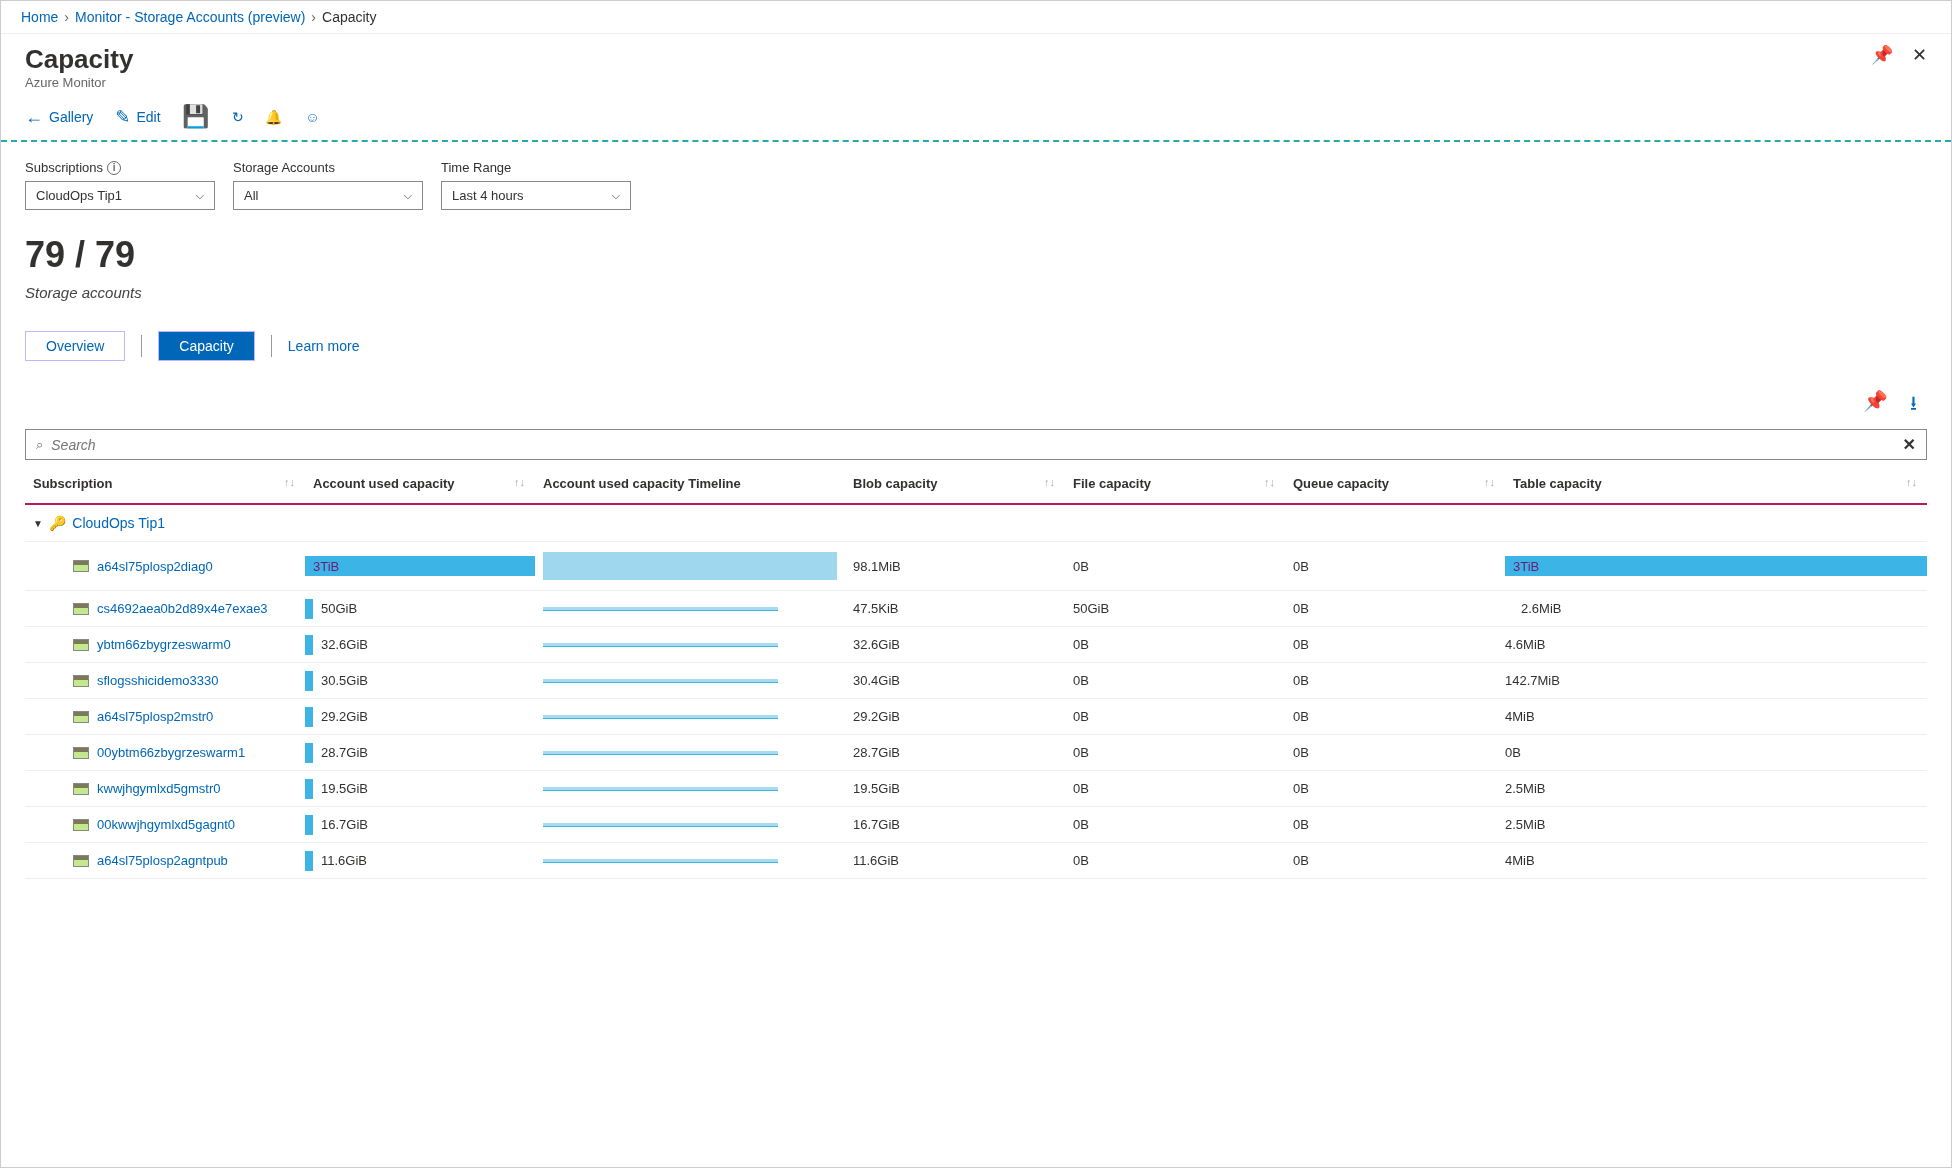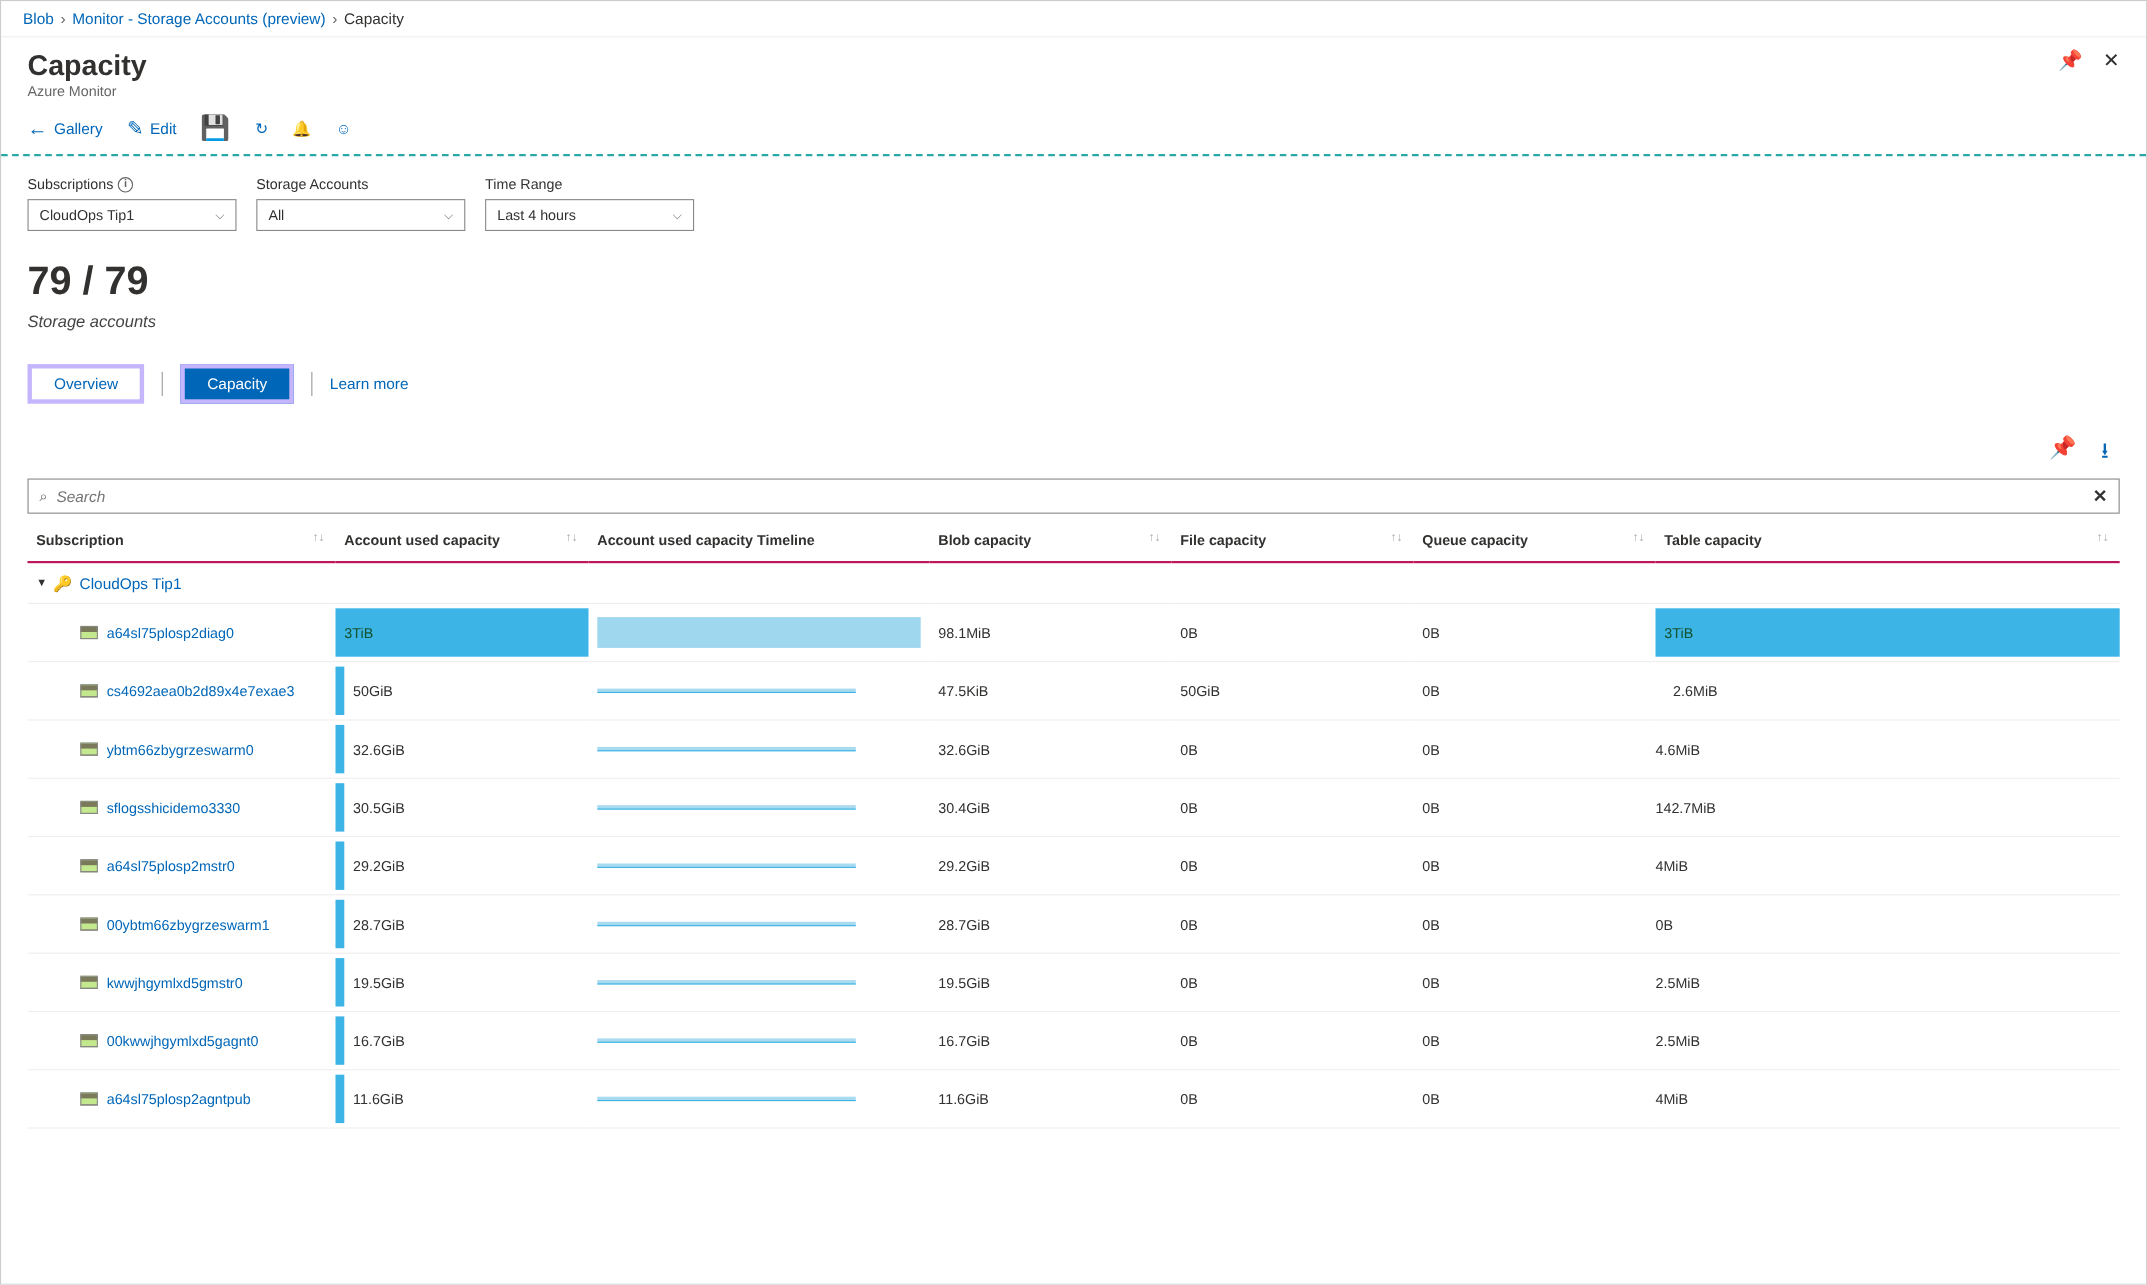--- a/index.html
+++ b/index.html
@@ -35,21 +35,21 @@
 .select-box { border: 1px solid #8a8886; background: #fff; padding: 6px 10px; min-width: 190px; display: flex; justify-content: space-between; align-items: center; cursor: pointer; font-size: 13px; }
 .chev { font-size: 11px; color: #666; }
 
 
 .count-block { margin-bottom: 30px; }
 .count-block .big { font-size: 36px; font-weight: 700; }
 .count-block .cap { font-size: 15px; font-style: italic; color: #444; margin-top: 8px; }
 
 
 .tabrow { display: flex; align-items: center; gap: 16px; margin-bottom: 28px; }
-.tab-btn { border: 4px solid #c4b5fd; padding: 6px 20px; font-size: 14px; cursor: pointer; color: #0066b8; background: #fff; }
+.tab-btn { border: 1px solid #c4b5fd; padding: 6px 20px; font-size: 14px; cursor: pointer; color: #0066b8; background: #fff; }
 .tab-btn.active { background: #0066b8; color: #fff; }
 .vdiv { width: 1px; height: 22px; background: #999; }
 .linkish { color: #0066b8; cursor: pointer; font-size: 14px; }
 
 
 .table-actions { display: flex; justify-content: flex-end; gap: 22px; margin-bottom: 6px; padding-right: 10px; }
 .table-actions .ico { color: #0066b8; font-size: 20px; cursor: pointer; }
 
 
 .searchbar { border: 1px solid #8a8886; display: flex; align-items: center; padding: 5px 10px; gap: 8px; margin-bottom: 4px; }
@@ -63,35 +63,35 @@
 .sort-ind { color: #aaa; font-size: 11px; position: absolute; right: 10px; }
 tbody td { padding: 10px 8px; border-bottom: 1px solid #eee; vertical-align: middle; }
 .group-row td { padding: 10px 8px; }
 .group-cell { display: flex; align-items: center; gap: 6px; color: #0066b8; font-size: 14px; }
 .tri { font-size: 10px; color: #333; }
 .key-icon { color: #f2c811; font-size: 14px; }
 .acct-cell { display: flex; align-items: center; gap: 8px; padding-left: 40px; }
 .sa-icon { width: 16px; height: 12px; background: linear-gradient(to bottom, #7a7a5a 0%, #7a7a5a 45%, #c3e88d 45%, #c3e88d 100%); border: 1px solid #888; display: inline-block; }
 .acct-link { color: #0066b8; }
 .bar-cell-wrap { display: flex; align-items: center; }
-.bar-fill { background: #3cb4e5; height: 44px; display: flex; align-items: center; padding-left: 8px; color: #14532d; min-width: 0; }
+.bar-fill { background: #3cb4e5; height: 20px; display: flex; align-items: center; padding-left: 8px; color: #701a75; min-width: 0; }
 .bar-text-outside { margin-left: 8px; }
 .timeline-bar { height: 4px; background: #a8daf0; border-bottom: 1px solid #3cb4e5; }
 
 
 .scroll-area::-webkit-scrollbar { width: 16px; }
 .scroll-area::-webkit-scrollbar-thumb { background: #c1c1c1; }
 .scroll-area::-webkit-scrollbar-track { background: #f1f1f1; }
 </style>
 </head>
 <body>
 <div class="app">
 
 <div class="breadcrumb">
-  <a href="#">Blob</a>
+  <a href="#">Home</a>
   <span class="sep">›</span>
   <a href="#">Monitor - Storage Accounts (preview)</a>
   <span class="sep">›</span>
   <span class="current">Capacity</span>
 </div>
 
 <div class="titlebar">
   <div class="title-left">
     <h1>Capacity</h1>
     <div class="subtitle">Azure Monitor</div>

